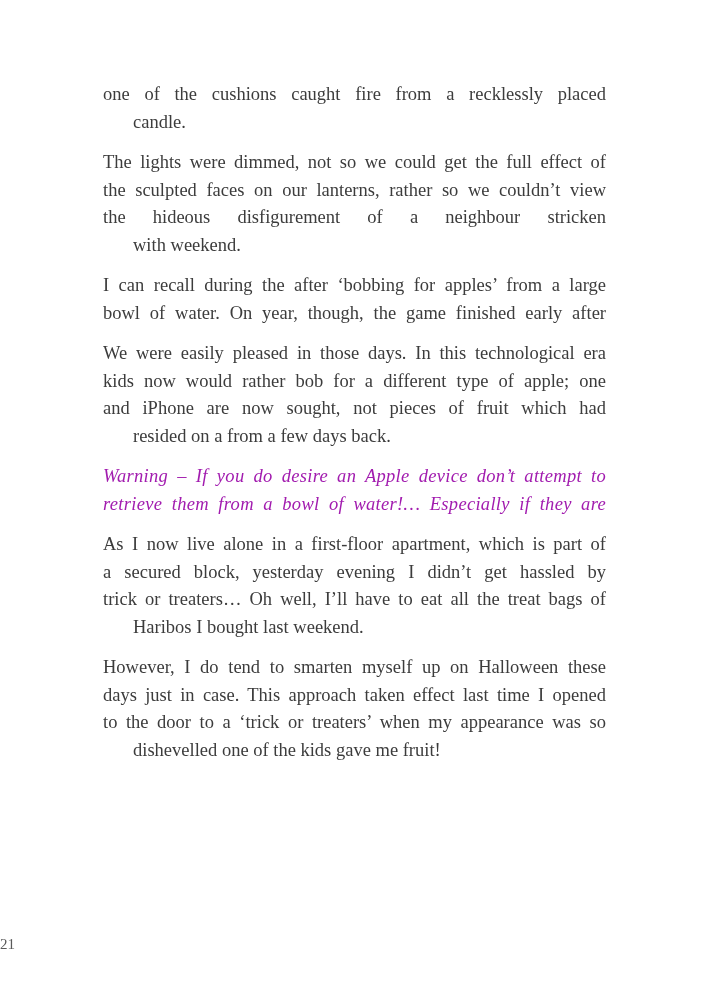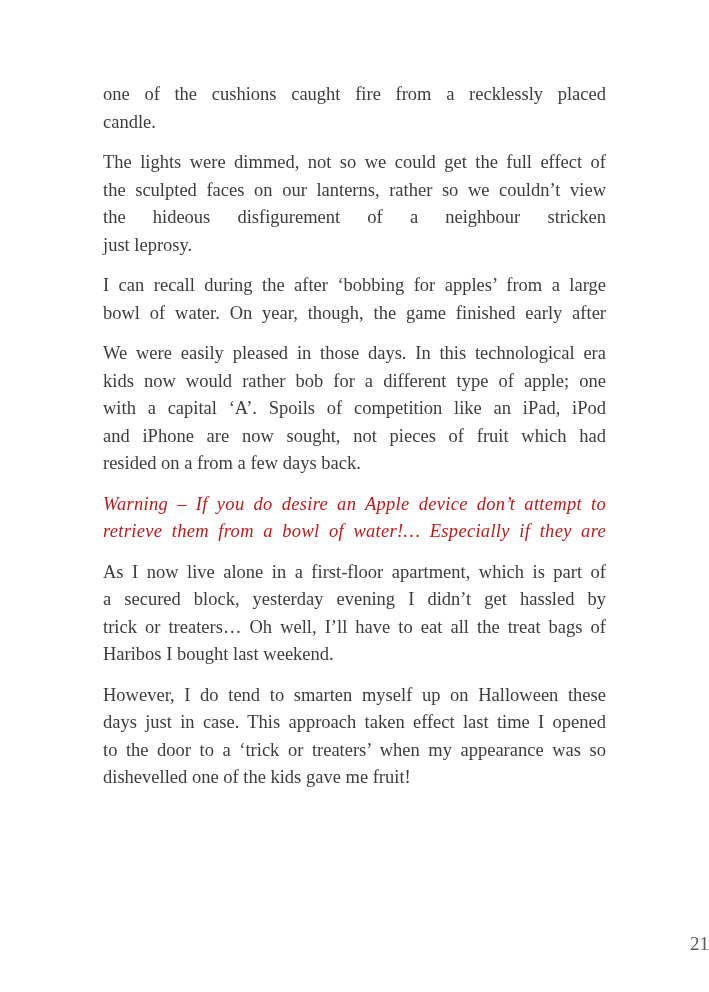--- a/index.html
+++ b/index.html
@@ -22,65 +22,65 @@
     width: 503px;
     font-size: 18.5px;
     line-height: 27.5px;
     color: #3c3c3c;
   }
   .para {
     margin: 0 0 13px 0;
   }
   .para.italic {
     font-style: italic;
-    color: #b91c1c;
+    color: #a21caf;
     letter-spacing: 0.3px;
   }
   .line {
     text-align: justify;
     text-align-last: justify;
     white-space: normal;
   }
   .line.last {
     text-align-last: left;
+    margin-left: 30px;
   }
   .footer {
     position: absolute;
     left: 0;
     right: 0;
     top: 934px;
-    text-align: right;
-    font-size: 19px;
+    text-align: left;
+    font-size: 15px;
     line-height: 20px;
     color: #5a5a5a;
   }
 </style>
 </head>
 <body>
 
 <div class="page">
   <div class="text-block">
       <div class="para">
         <div class="line">one of the cushions caught fire from a recklessly placed</div>
         <div class="line last">candle.</div>
       </div>
       <div class="para">
         <div class="line">The lights were dimmed, not so we could get the full effect of</div>
         <div class="line">the sculpted faces on our lanterns, rather so we couldn’t view</div>
         <div class="line">the hideous disfigurement of a neighbour stricken</div>
-        <div class="line last">just leprosy.</div>
+        <div class="line last">with weekend.</div>
       </div>
       <div class="para">
         <div class="line">I can recall during the after ‘bobbing for apples’ from a large</div>
         <div class="line">bowl of water. On year, though, the game finished early after</div>
       </div>
       <div class="para">
         <div class="line">We were easily pleased in those days. In this technological era</div>
         <div class="line">kids now would rather bob for a different type of apple; one</div>
-        <div class="line">with a capital ‘A’. Spoils of competition like an iPad, iPod</div>
         <div class="line">and iPhone are now sought, not pieces of fruit which had</div>
         <div class="line last">resided on a from a few days back.</div>
       </div>
       <div class="para italic">
         <div class="line">Warning – If you do desire an Apple device don’t attempt to</div>
         <div class="line">retrieve them from a bowl of water!… Especially if they are</div>
       </div>
       <div class="para">
         <div class="line">As I now live alone in a first-floor apartment, which is part of</div>
         <div class="line">a secured block, yesterday evening I didn’t get hassled by</div>

